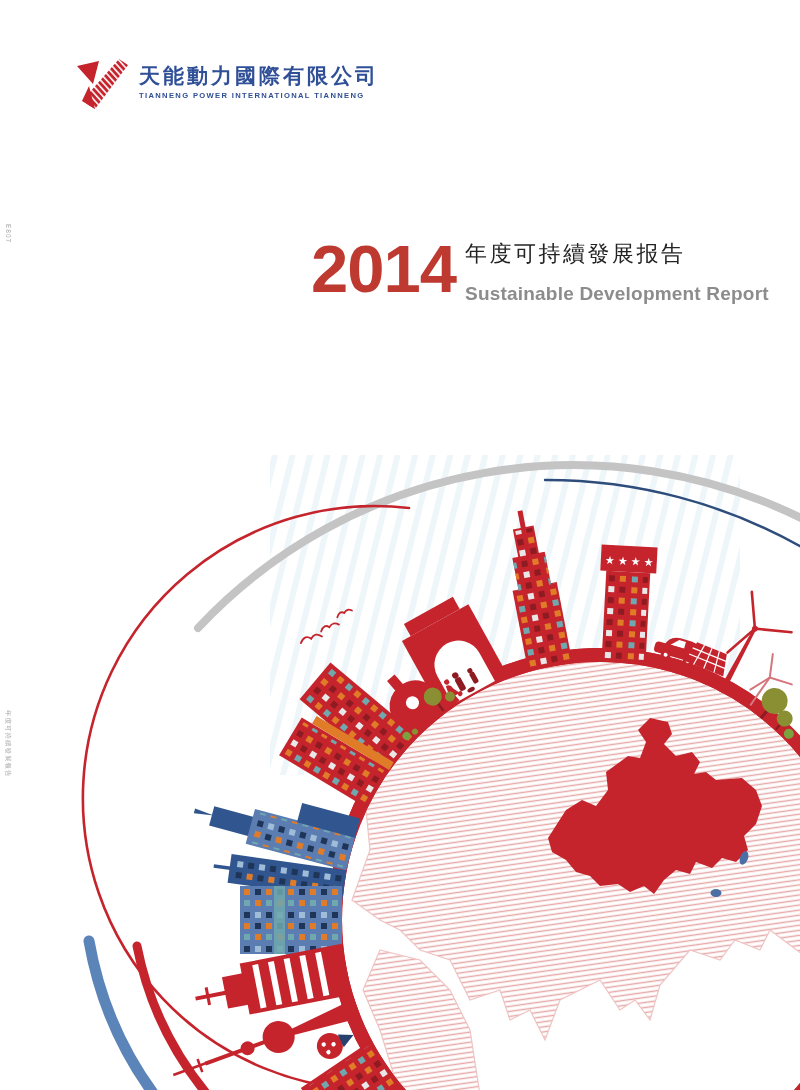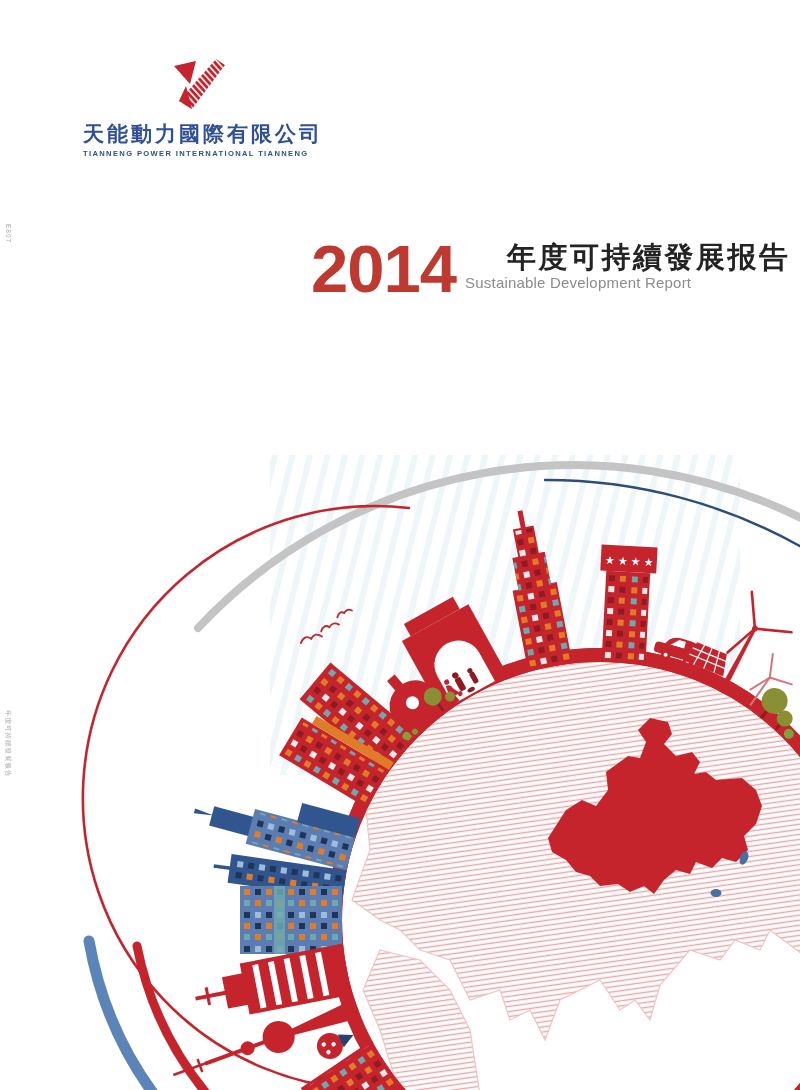--- a/index.html
+++ b/index.html
@@ -2,45 +2,45 @@
 <html style="--red: #C5242C; --darkRed: #8E1B22; --blue: #5B7DB1; --blueDark: #31568F; --navy: #27406E; --steel: #5B84B8; --teal: #6FA8AE; --orange: #E07B28; --olive: #8A8F33; --green: #7BA23F; --hatch: #E6A9A9; --hatchLight: #F0C3C3; --gray: #C4C4C4; --navyLine: #2E4D7B; --lightBlue: #DCEDF5; --islandBlue: #4A6FA5; --logoBlue: #2F4F96; --titleRed: #BE3A31; --titleBlack: #232323; --titleGray: #8C8C8C; --pinkPole: #D4767C;"><head>
 <meta charset="utf-8">
 <style>
   html,body{margin:0;padding:0;}
   body{
     width:800px;height:1090px;position:relative;overflow:hidden;
     background:#ffffff;
     font-family:"Liberation Sans", sans-serif;
   }
   
-  .logo{position:absolute;left:74px;top:56px;display:flex;align-items:center;flex-direction:column;}
+  .logo{position:absolute;left:74px;top:56px;display:flex;align-items:flex-start;}
   .logo-mark{width:56px;height:58px;flex:0 0 auto;}
   .logo-text{margin-left:9px;padding-top:8px;}
   .logo-zh{
     color:var(--logoBlue);font-size:21px;font-weight:bold;letter-spacing:3px;
     line-height:1.1;white-space:nowrap;
   }
   .logo-en{
     color:var(--logoBlue);font-size:7.6px;font-weight:bold;letter-spacing:1.35px;
     margin-top:4px;white-space:nowrap;
   }
   
   .title-block{position:absolute;left:311px;top:237px;display:flex;align-items:flex-start;}
   .title-year{
     color:var(--titleRed);font-size:67px;font-weight:bold;line-height:0.95;
     letter-spacing:-1px;
   }
   .title-right{margin-left:9px;padding-top:5px;}
   .title-zh{
-    color:var(--titleBlack);font-size:29px;font-weight:bold;letter-spacing:2.5px;
-    line-height:1.05;white-space:nowrap;margin-left:42px;
+    color:var(--titleBlack);font-size:22px;font-weight:normal;letter-spacing:2.5px;
+    line-height:1.05;white-space:nowrap;
   }
   .title-en{
-    color:var(--titleGray);font-size:15px;font-weight:normal;letter-spacing:0.2px;
-    margin-top:2px;white-space:nowrap;
+    color:var(--titleGray);font-size:19px;font-weight:bold;letter-spacing:0.2px;
+    margin-top:18px;white-space:nowrap;
   }
   
   .spine{
     position:absolute;color:#8a8a8a;font-size:6.5px;letter-spacing:1px;
     transform-origin:0 0;transform:rotate(90deg);white-space:nowrap;opacity:.75;
   }
   .spine-top{left:12px;top:224px;}
   .spine-bottom{left:12px;top:710px;}
   
   .illustration{position:absolute;left:0;top:0;width:800px;height:1090px;}

